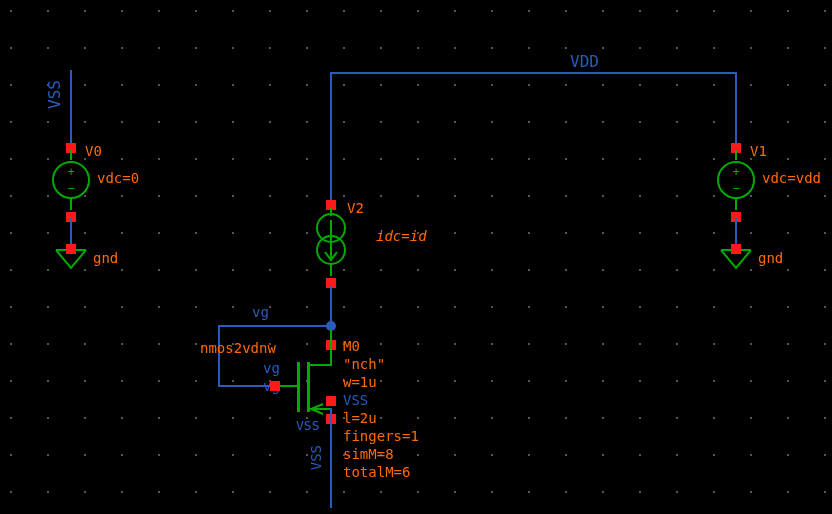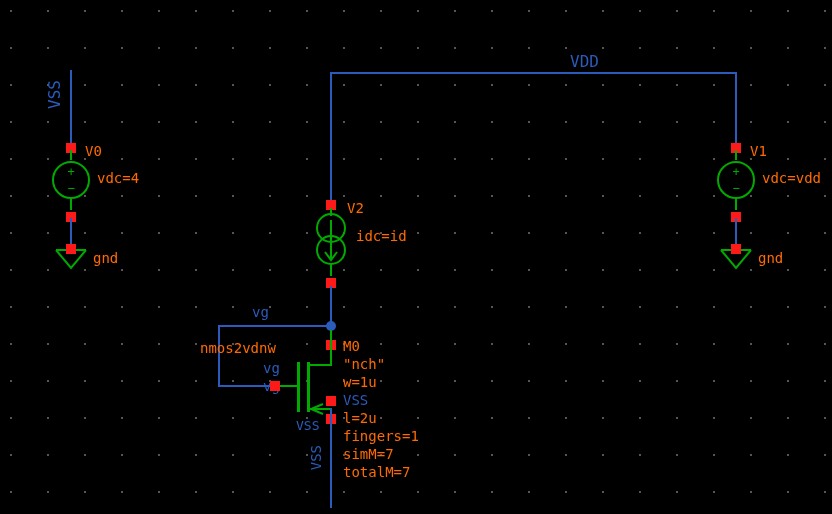--- a/index.html
+++ b/index.html
@@ -404,21 +404,21 @@
 
   <div class="term" style="left:66px; top:143px;"></div>
   <svg class="sym" style="left:50px; top:150px;" width="42" height="60">
     <line x1="21" y1="0" x2="21" y2="10" stroke="#0a0" stroke-width="2"></line>
     <circle cx="21" cy="30" r="18" stroke="#0a0" stroke-width="2" fill="none"></circle>
     <text x="21" y="26" fill="#0a0" text-anchor="middle" font-size="12">+</text>
     <text x="21" y="42" fill="#0a0" text-anchor="middle" font-size="12">−</text>
     <line x1="21" y1="48" x2="21" y2="60" stroke="#0a0" stroke-width="2"></line>
   </svg>
   <div class="label red" style="left:85px; top:143px;">V0</div>
-  <div class="label red" style="left:97px; top:170px;">vdc=4</div>
+  <div class="label red" style="left:97px; top:170px;">vdc=0</div>
   <div class="term" style="left:66px; top:212px;"></div>
   <div class="wire" style="left:70px; top:218px; width:2px; height:32px;"></div>
 
   <svg class="sym" style="left:52px; top:250px;" width="38" height="30">
     <line x1="4" y1="0" x2="34" y2="0" stroke="#0a0" stroke-width="2"></line>
     <polyline points="4,0 19,18 34,0" stroke="#0a0" stroke-width="2" fill="none"></polyline>
   </svg>
   <div class="term" style="left:66px; top:244px;"></div>
   <div class="label red" style="left:93px; top:250px;">gnd</div>
 
@@ -444,21 +444,21 @@
   <div class="term" style="left:326px; top:200px;"></div>
   <svg class="sym" style="left:310px; top:208px;" width="42" height="68">
     <line x1="21" y1="0" x2="21" y2="8" stroke="#0a0" stroke-width="2"></line>
     <circle cx="21" cy="20" r="14" stroke="#0a0" stroke-width="2" fill="none"></circle>
     <circle cx="21" cy="42" r="14" stroke="#0a0" stroke-width="2" fill="none"></circle>
     <line x1="21" y1="12" x2="21" y2="50" stroke="#0a0" stroke-width="2"></line>
     <polyline points="15,44 21,52 27,44" stroke="#0a0" stroke-width="2" fill="none"></polyline>
     <line x1="21" y1="56" x2="21" y2="68" stroke="#0a0" stroke-width="2"></line>
   </svg>
   <div class="label red" style="left:347px; top:200px;">V2</div>
-  <div class="label red" style="left:356px; top:228px;">idc=id</div>
+  <div class="label red" style="left:376px; top:228px;font-style:italic;">idc=id</div>
   <div class="term" style="left:326px; top:278px;"></div>
 
   <div class="wire" style="left:330px; top:286px; width:2px; height:40px;"></div>
 
   <div class="nodeblue" style="left:326px; top:321px;"></div>
   <div class="label blue" style="left:252px; top:304px;">vg</div>
 
   <div class="wire" style="left:218px; top:325px; width:112px; height:2px;"></div>
   <div class="wire" style="left:218px; top:325px; width:2px; height:62px;"></div>
   <div class="wire" style="left:218px; top:385px; width:54px; height:2px;"></div>
@@ -488,16 +488,16 @@
 
   <div class="label blue" style="left:296px; top:418px; font-size:13px;">VSS</div>
   <div class="label blue vertical-text" style="left:308px; top:445px; font-size:14px;">VSS</div>
 
   <div class="label red" style="left:343px; top:338px;">M0</div>
   <div class="label red" style="left:343px; top:356px;">"nch"</div>
   <div class="label red" style="left:343px; top:374px;">w=1u</div>
   <div class="label blue" style="left:343px; top:392px;">VSS</div>
   <div class="label red" style="left:343px; top:410px;">l=2u</div>
   <div class="label red" style="left:343px; top:428px;">fingers=1</div>
-  <div class="label red" style="left:343px; top:446px;">simM=7</div>
-  <div class="label red" style="left:343px; top:464px;">totalM=7</div>
+  <div class="label red" style="left:343px; top:446px;">simM=8</div>
+  <div class="label red" style="left:343px; top:464px;">totalM=6</div>
 
 </div>
 
 </body></html>

